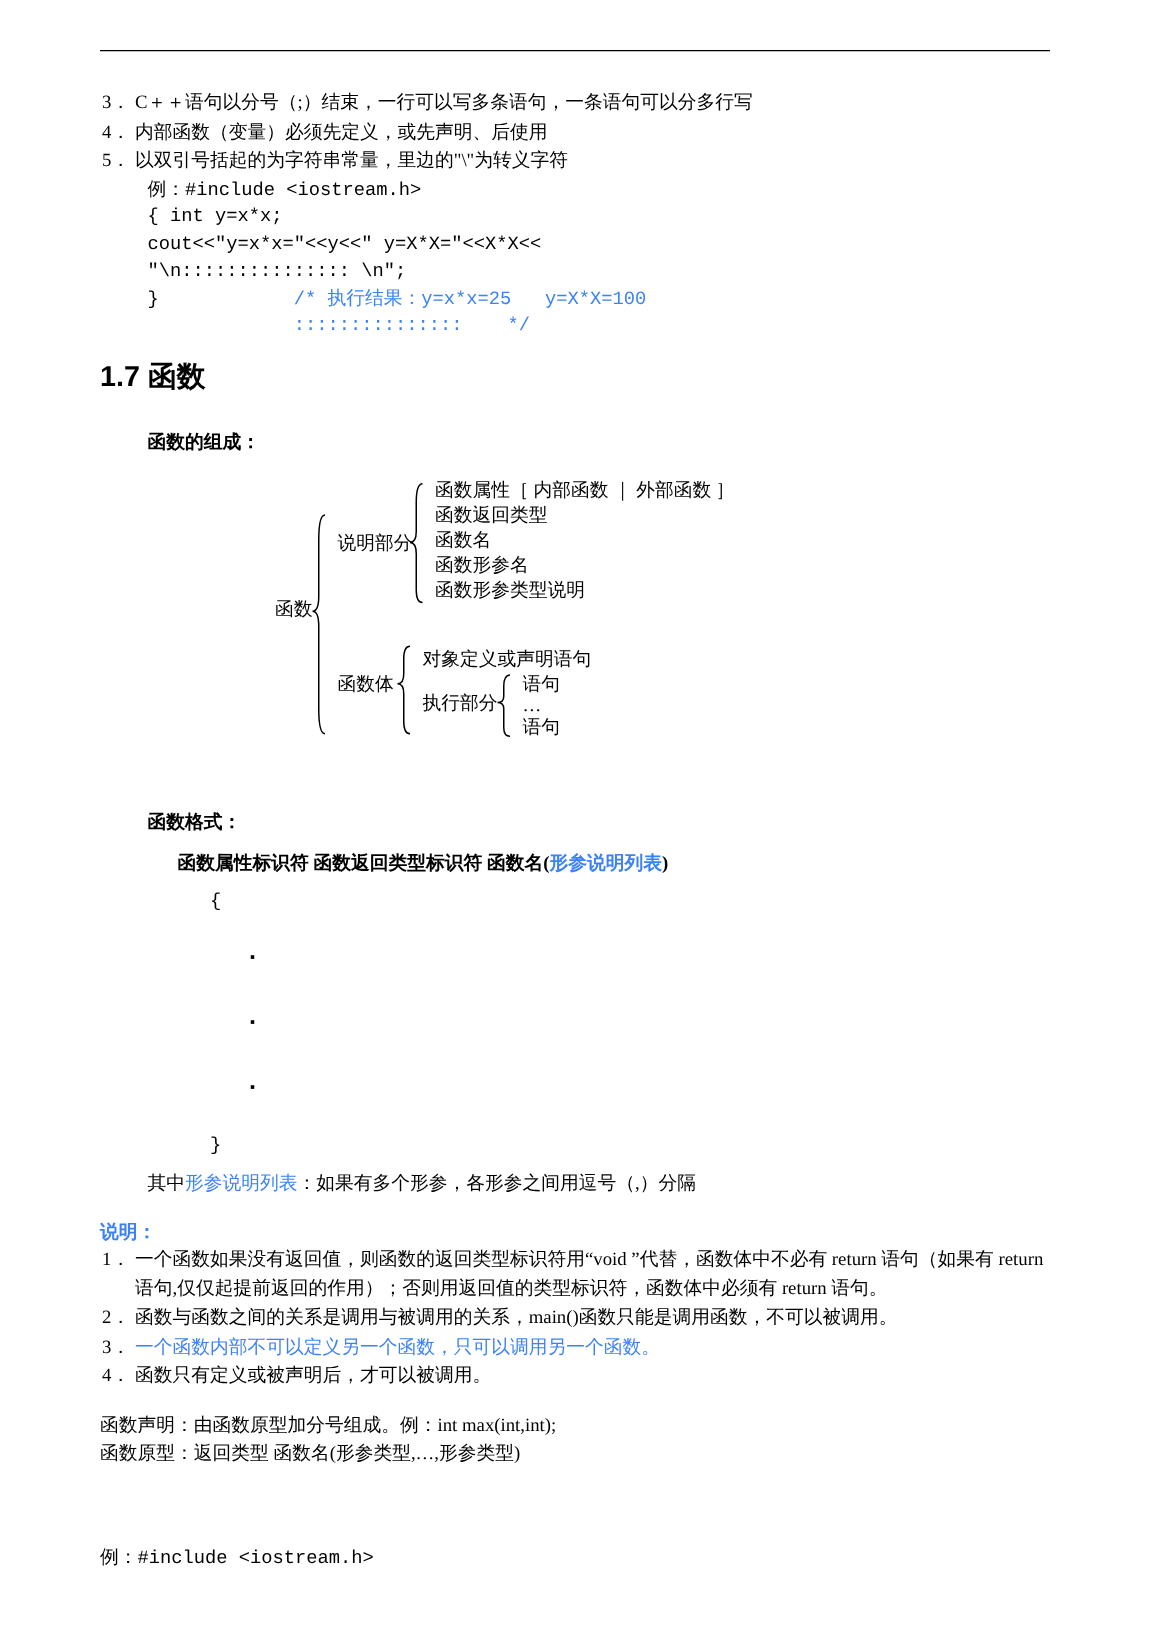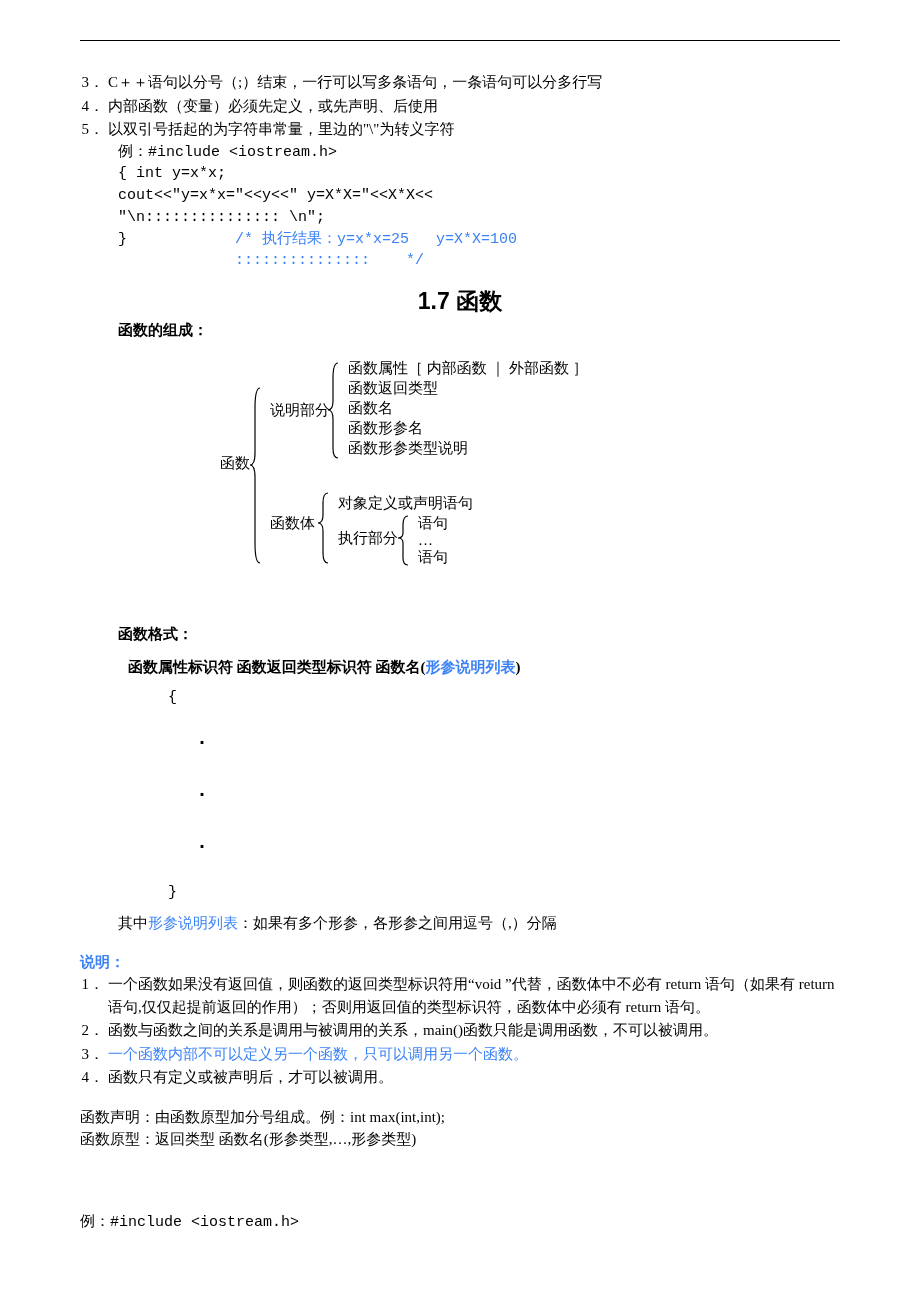--- a/index.html
+++ b/index.html
@@ -16,28 +16,28 @@
     border-top: 1.5px solid #000;
     margin: 40px 0 30px 0;
   }
   .num-list { list-style: none; }
   .num-list li { display: flex; margin-bottom: 1px; }
   .num-list .num { width: 28px; flex-shrink: 0; text-align: right; padding-right: 4px; }
   .num-list .txt { flex: 1; }
   .mono { font-family: "Courier New", "SimSun", monospace; white-space: pre; }
   .code-block { margin-left: 38px; line-height: 1.45; font-family: "Courier New", "SimSun", monospace; }
   .blue { color: #3b82f6; }
-  .h17 { font-size: 23px; font-weight: bold; font-family: "SimHei","黑体",sans-serif; margin: 12px 0 0 0; text-align: center; }
+  .h17 { font-size: 23px; font-weight: bold; font-family: "SimHei","黑体",sans-serif; margin: 12px 0 24px 0; }
   .indent { margin-left: 38px; }
   .bold { font-weight: bold; }
   .section-gap { height: 16px; }
   
   .tree-wrap { margin: 12px 0 24px 0; display: flex; justify-content: center; }
   .tree-svg text { font-family: "SimSun","宋体",serif; font-size: 15px; }
-  .format-block { margin-left: 48px; }
+  .format-block { margin-left: 62px; }
   .brace-body { margin-left: 88px; font-family: "Courier New", monospace; line-height: 2.6; }
   .dot { font-size: 20px; font-weight: bold; }
 </style>
 </head>
 <body>
 
 <div class="top-rule"></div>
 
 <ul class="num-list">
   <li>

